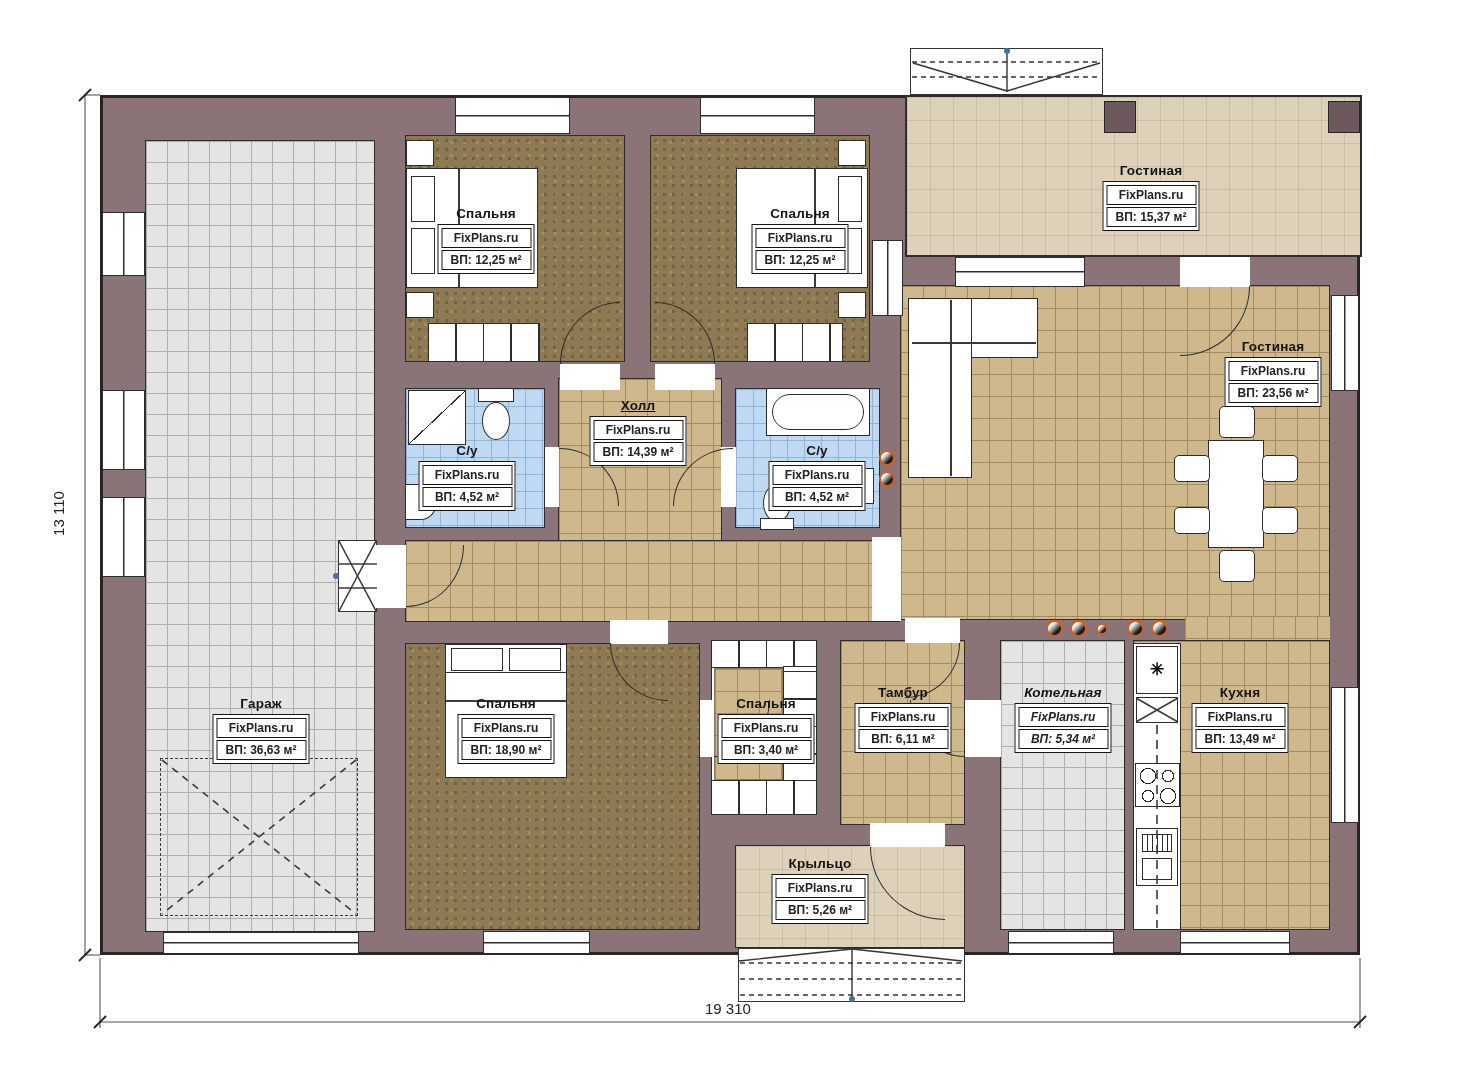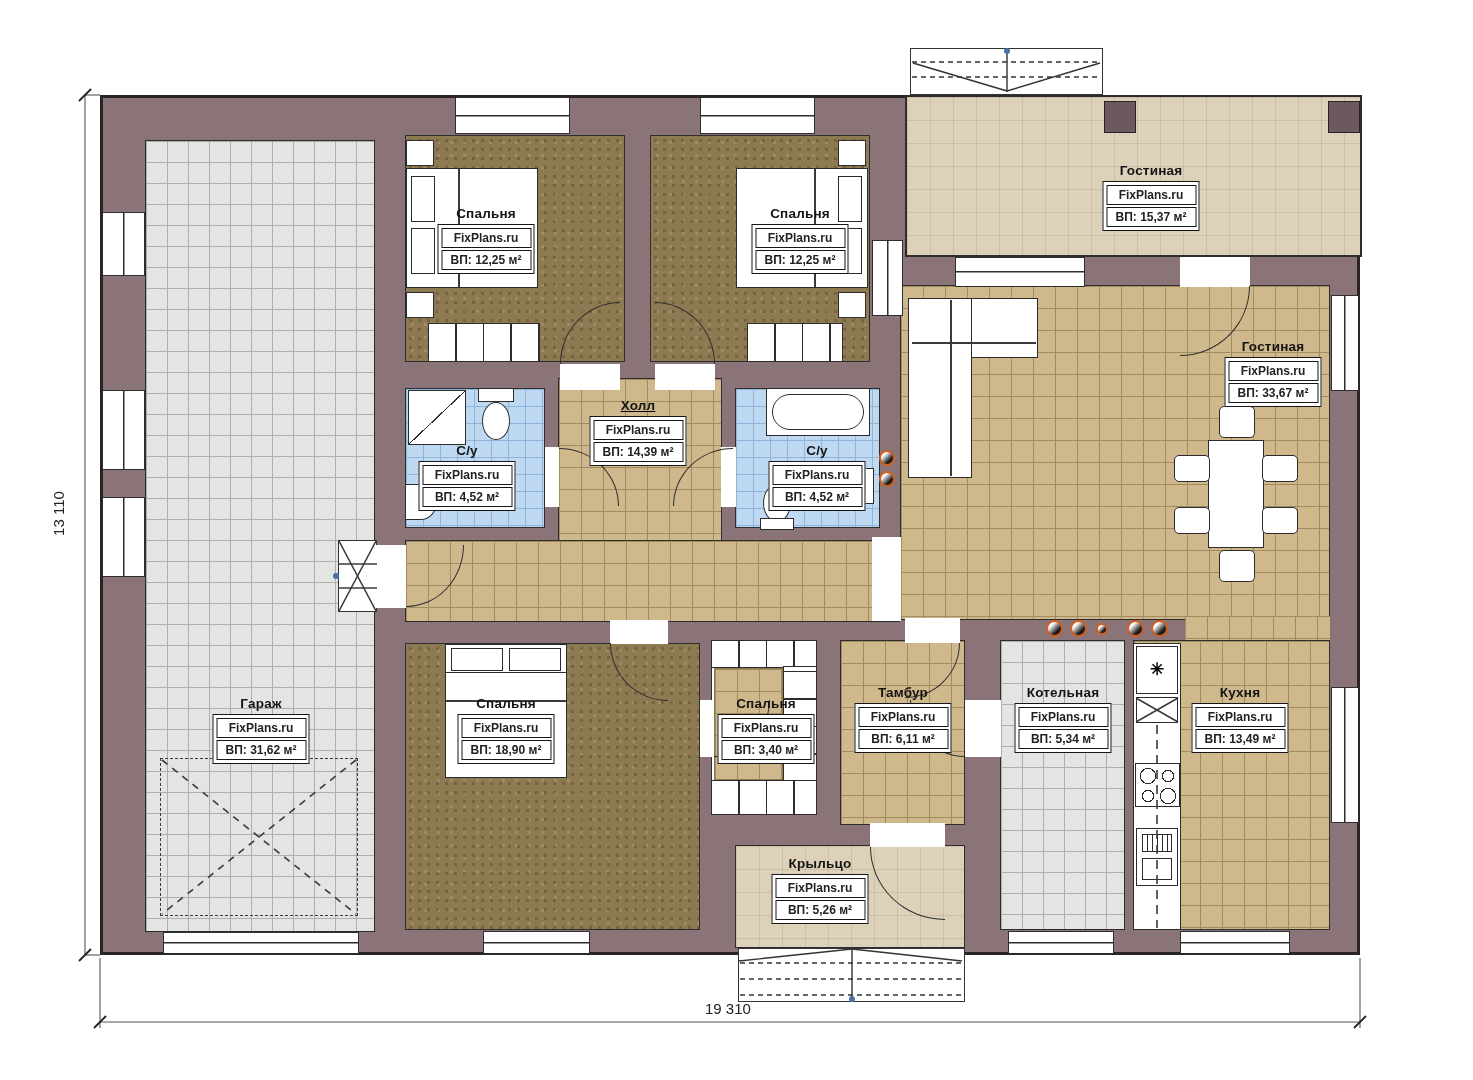--- a/index.html
+++ b/index.html
@@ -224,37 +224,37 @@
     <g stroke="#222" stroke-width="1.8" fill="none">
       <line x1="94" y1="1028" x2="106" y2="1016"></line>
       <line x1="1354" y1="1028" x2="1366" y2="1016"></line>
       <line x1="79" y1="101" x2="91" y2="89"></line>
       <line x1="79" y1="961" x2="91" y2="949"></line>
     </g>
   </svg>
 
   <div class="label" style="left:261px;top:696px;">
     <div class="rname">Гараж</div>
-    <div class="lbox"><div class="lrow">FixPlans.ru</div><div class="lrow">ВП: 31,62 м²</div></div>
+    <div class="lbox"><div class="lrow">FixPlans.ru</div><div class="lrow">ВП: 36,63 м²</div></div>
   </div>
   <div class="label" style="left:486px;top:206px;">
     <div class="rname">Спальня</div>
     <div class="lbox"><div class="lrow">FixPlans.ru</div><div class="lrow">ВП: 12,25 м²</div></div>
   </div>
   <div class="label" style="left:800px;top:206px;">
     <div class="rname">Спальня</div>
     <div class="lbox"><div class="lrow">FixPlans.ru</div><div class="lrow">ВП: 12,25 м²</div></div>
   </div>
   <div class="label" style="left:1151px;top:163px;">
     <div class="rname">Гостиная</div>
     <div class="lbox"><div class="lrow">FixPlans.ru</div><div class="lrow">ВП: 15,37 м²</div></div>
   </div>
   <div class="label" style="left:1273px;top:339px;">
     <div class="rname">Гостиная</div>
-    <div class="lbox"><div class="lrow">FixPlans.ru</div><div class="lrow">ВП: 33,67 м²</div></div>
+    <div class="lbox"><div class="lrow">FixPlans.ru</div><div class="lrow">ВП: 23,56 м²</div></div>
   </div>
   <div class="label" style="left:638px;top:398px;text-decoration:underline;">
     <div class="rname">Холл</div>
     <div class="lbox"><div class="lrow">FixPlans.ru</div><div class="lrow">ВП: 14,39 м²</div></div>
   </div>
   <div class="label" style="left:467px;top:443px;">
     <div class="rname">С/у</div>
     <div class="lbox"><div class="lrow">FixPlans.ru</div><div class="lrow">ВП: 4,52 м²</div></div>
   </div>
   <div class="label" style="left:817px;top:443px;">
@@ -266,21 +266,21 @@
     <div class="lbox"><div class="lrow">FixPlans.ru</div><div class="lrow">ВП: 18,90 м²</div></div>
   </div>
   <div class="label" style="left:766px;top:696px;">
     <div class="rname">Спальня</div>
     <div class="lbox"><div class="lrow">FixPlans.ru</div><div class="lrow">ВП: 3,40 м²</div></div>
   </div>
   <div class="label" style="left:903px;top:685px;">
     <div class="rname">Тамбур</div>
     <div class="lbox"><div class="lrow">FixPlans.ru</div><div class="lrow">ВП: 6,11 м²</div></div>
   </div>
-  <div class="label" style="left:1063px;top:685px;">
+  <div class="label" style="left:1063px;top:685px;font-style:italic;">
     <div class="rname">Котельная</div>
     <div class="lbox"><div class="lrow">FixPlans.ru</div><div class="lrow">ВП: 5,34 м²</div></div>
   </div>
   <div class="label" style="left:1240px;top:685px;">
     <div class="rname">Кухня</div>
     <div class="lbox"><div class="lrow">FixPlans.ru</div><div class="lrow">ВП: 13,49 м²</div></div>
   </div>
   <div class="label" style="left:820px;top:856px;">
     <div class="rname">Крыльцо</div>
     <div class="lbox"><div class="lrow">FixPlans.ru</div><div class="lrow">ВП: 5,26 м²</div></div>

